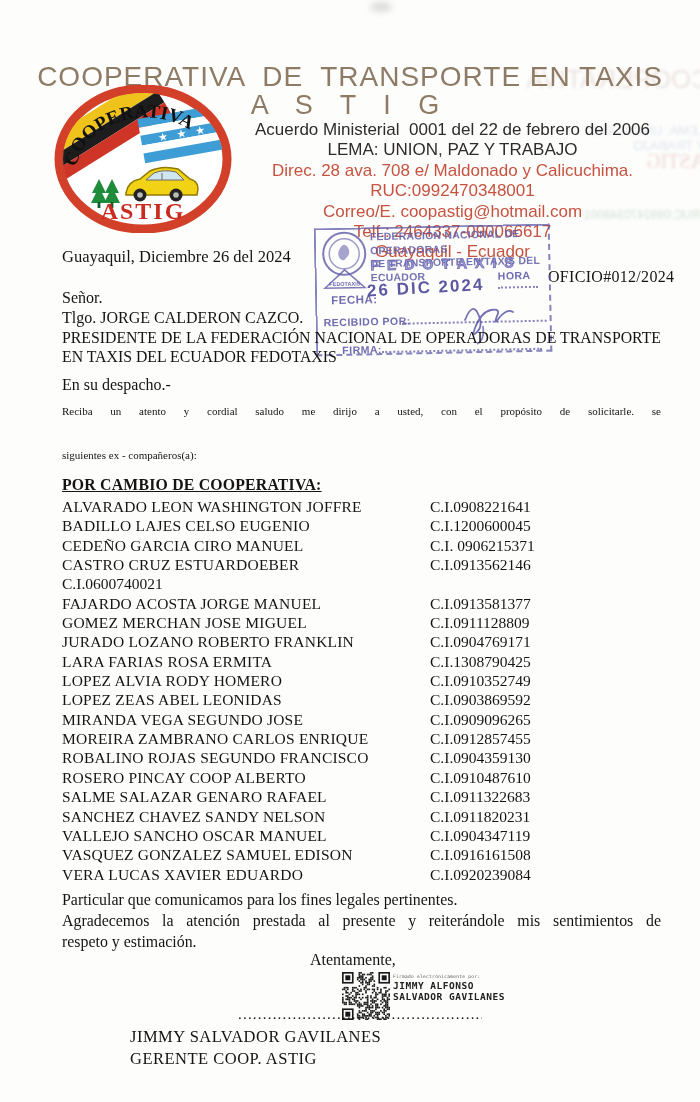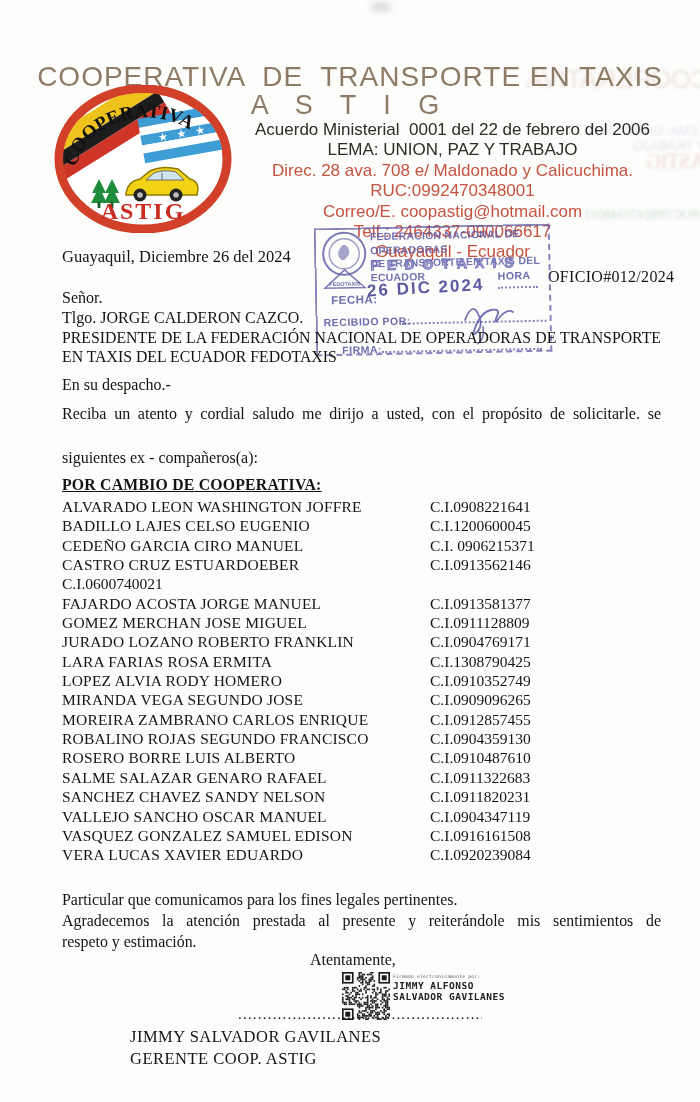--- a/index.html
+++ b/index.html
@@ -31,21 +31,21 @@
 
   
   .date-line { left:62px; top:247px; font-size:16.5px; }
   .oficio { left:548px; top:268px; font-size:16px; letter-spacing:.3px; }
 
   .recip { left:62px; font-size:16px; }
   .just { text-align:justify; text-align-last:justify; }
   .recip-t1 { left:62px; top:329px; width:599px; font-size:15.8px; }
   .recip-t2 { left:62px; top:348px; font-size:15.8px; }
 
-  .para-line { left:62px; width:599px; font-size:16px; }
+  .para-line { left:62px; width:599px; font-size:11px; }
 
   .list-head { left:62px; top:476px; font-size:15.8px; font-weight:bold;
     text-decoration:underline; letter-spacing:.2px; }
 
   .member-list { left:62px; top:497px; width:486px; }
   .member-row { display:flex; height:19.35px; font-size:15.5px; line-height:19.35px; }
   .m-name { flex:0 0 368px; letter-spacing:.2px; }
   .m-ci { flex:1; }
 
   .close-line { left:62px; font-size:15.9px; }
@@ -247,33 +247,37 @@
       </div>
       <div class="member-row">
         <span class="m-name">LARA FARIAS ROSA ERMITA</span>
         <span class="m-ci">C.I.1308790425</span>
       </div>
       <div class="member-row">
         <span class="m-name">LOPEZ ALVIA RODY HOMERO</span>
         <span class="m-ci">C.I.0910352749</span>
       </div>
       <div class="member-row">
+        <span class="m-name">LOPEZ ZEAS ABEL LEONIDAS</span>
+        <span class="m-ci">C.I.0903869592</span>
+      </div>
+      <div class="member-row">
         <span class="m-name">MIRANDA VEGA SEGUNDO JOSE</span>
         <span class="m-ci">C.I.0909096265</span>
       </div>
       <div class="member-row">
         <span class="m-name">MOREIRA ZAMBRANO CARLOS ENRIQUE</span>
         <span class="m-ci">C.I.0912857455</span>
       </div>
       <div class="member-row">
         <span class="m-name">ROBALINO ROJAS SEGUNDO FRANCISCO</span>
         <span class="m-ci">C.I.0904359130</span>
       </div>
       <div class="member-row">
-        <span class="m-name">ROSERO BORRE LUIS ALBERTO</span>
+        <span class="m-name">ROSERO PINCAY COOP ALBERTO</span>
         <span class="m-ci">C.I.0910487610</span>
       </div>
       <div class="member-row">
         <span class="m-name">SALME SALAZAR GENARO RAFAEL</span>
         <span class="m-ci">C.I.0911322683</span>
       </div>
       <div class="member-row">
         <span class="m-name">SANCHEZ CHAVEZ SANDY NELSON</span>
         <span class="m-ci">C.I.0911820231</span>
       </div>

